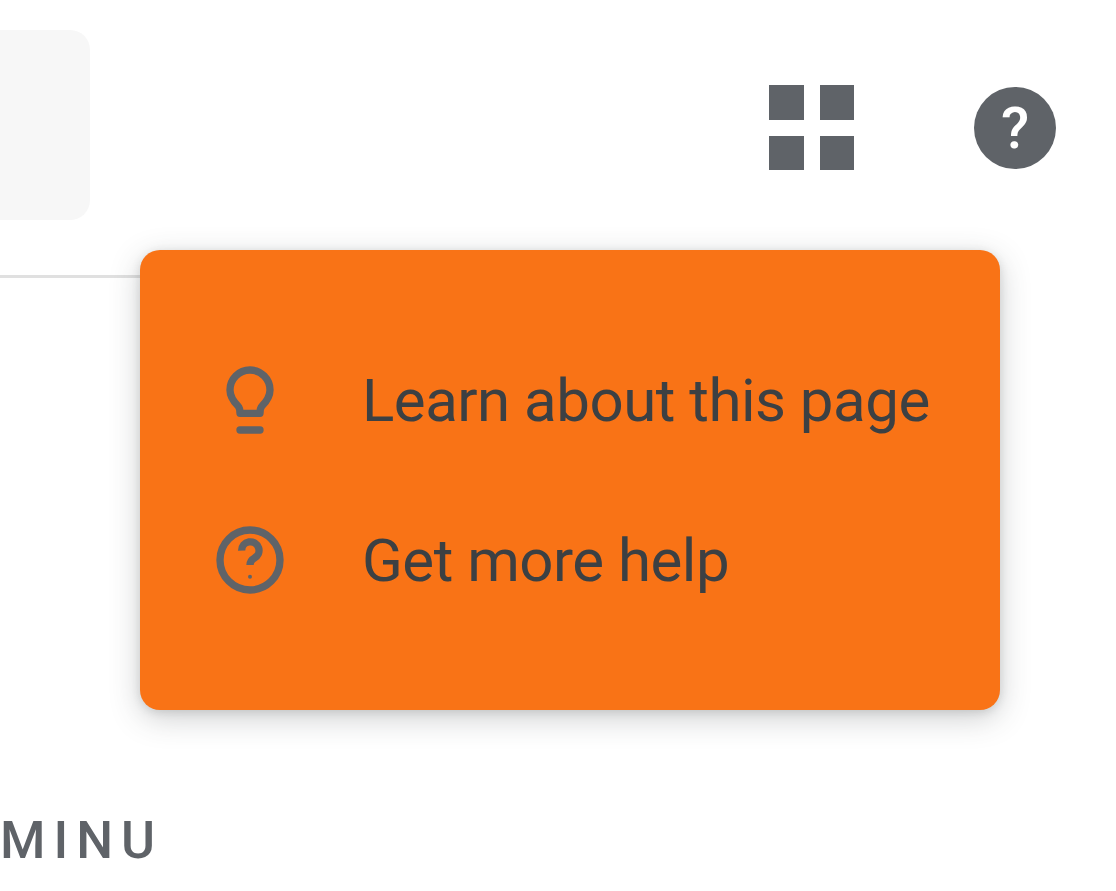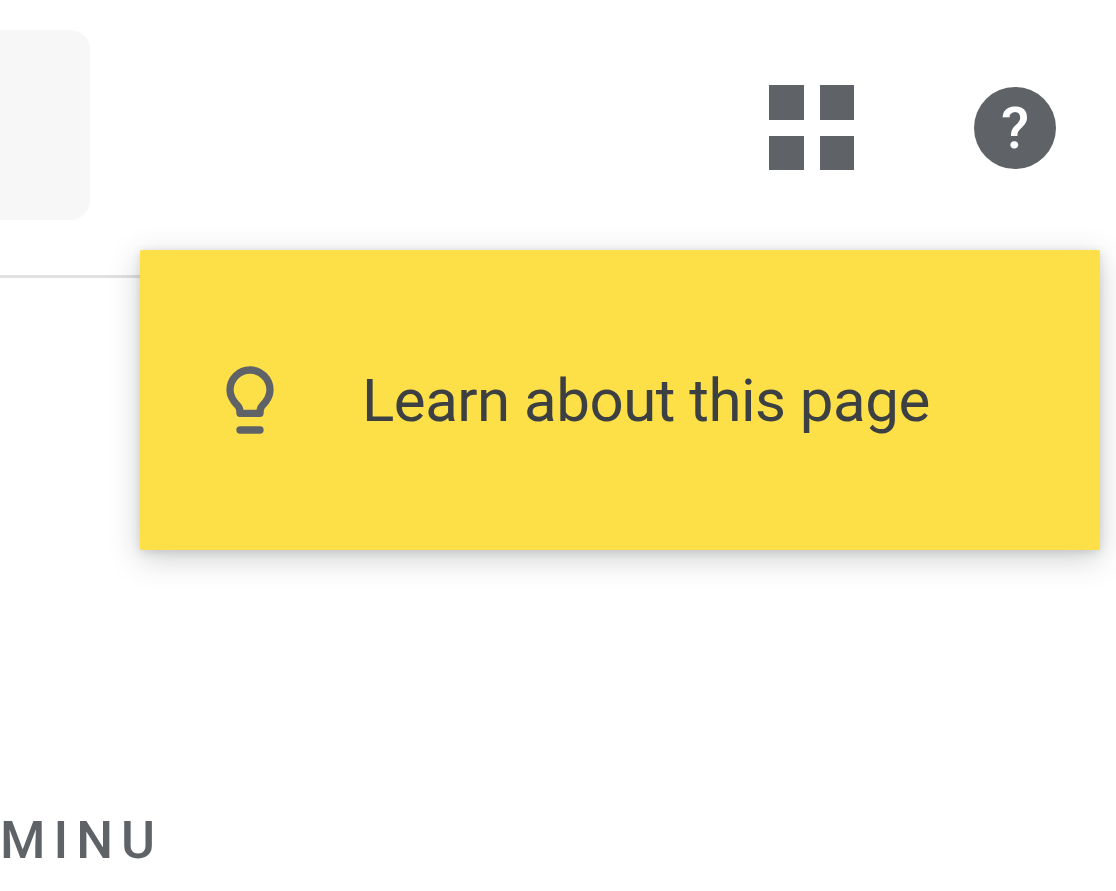--- a/index.html
+++ b/index.html
@@ -64,23 +64,23 @@
       justify-content: center;
       color: #ffffff;
       font-size: 58px;
       font-weight: 500;
       cursor: pointer;
     }
     .menu {
       position: absolute;
       left: 140px;
       top: 250px;
-      width: 960px;
-      background: #fde047;
-      border-radius: 2px;
+      width: 860px;
+      background: #f97316;
+      border-radius: 20px;
       box-shadow: 0 2px 8px rgba(60,64,67,0.15), 0 8px 30px rgba(60,64,67,0.25);
       padding: 70px 0;
     }
     .menu-item {
       display: flex;
       align-items: center;
       padding: 40px 60px;
       cursor: pointer;
     }
     .menu-item .icon-wrap {
@@ -134,15 +134,25 @@
   <div class="menu-item">
     <span class="icon-wrap">
       <svg viewBox="0 0 24 24" fill="none" stroke="#5f6368" stroke-width="2.2">
         <path d="M9 21h6" stroke-linecap="round"></path>
         <path d="M12 3a6 6 0 0 0-6 6c0 2.2 1.2 3.6 2.4 4.8.6.6.6 1.2.6 2.2h6c0-1 0-1.6.6-2.2C16.8 12.6 18 11.2 18 9a6 6 0 0 0-6-6z" stroke-linejoin="round"></path>
       </svg>
     </span>
     <span class="label">Learn about this page</span>
   </div>
 
+  <div class="menu-item">
+    <span class="icon-wrap">
+      <svg viewBox="0 0 24 24" fill="none" stroke="#5f6368" stroke-width="2.2">
+        <circle cx="12" cy="12" r="9"></circle>
+        <path d="M9.5 9.2a2.6 2.6 0 1 1 3.7 2.3c-.9.5-1.2 1-1.2 2"></path>
+        <circle cx="12" cy="17" r="0.6" fill="#5f6368" stroke="none"></circle>
+      </svg>
+    </span>
+    <span class="label">Get more help</span>
+  </div>
 
 
 </div>
 
 </body></html>

